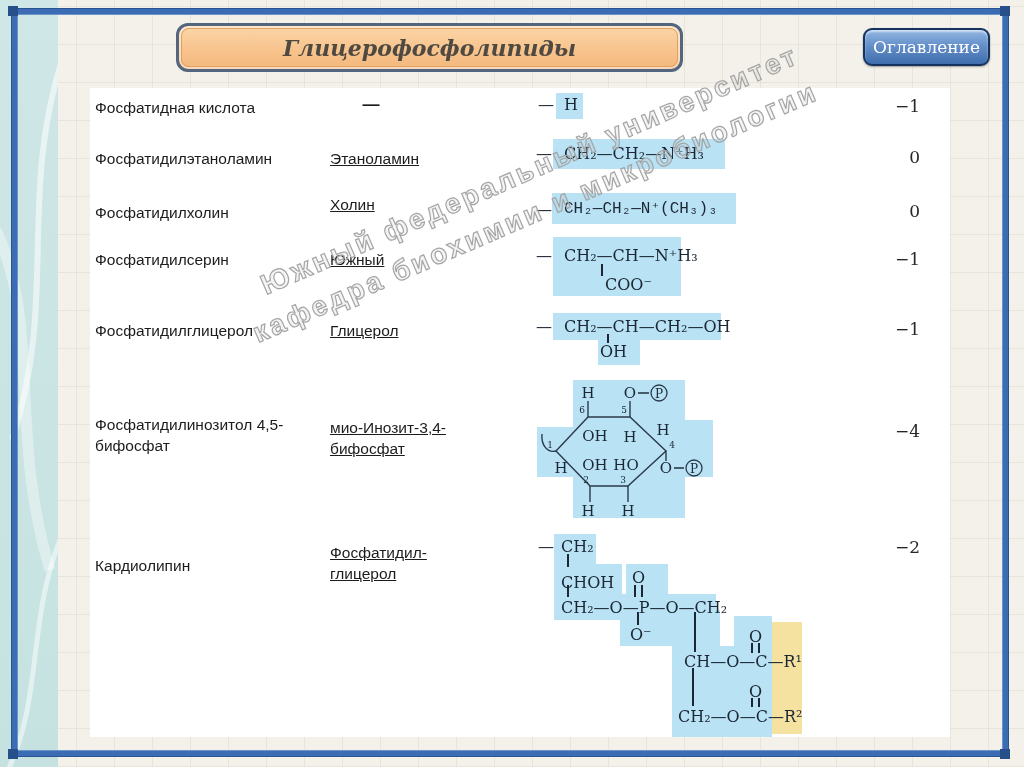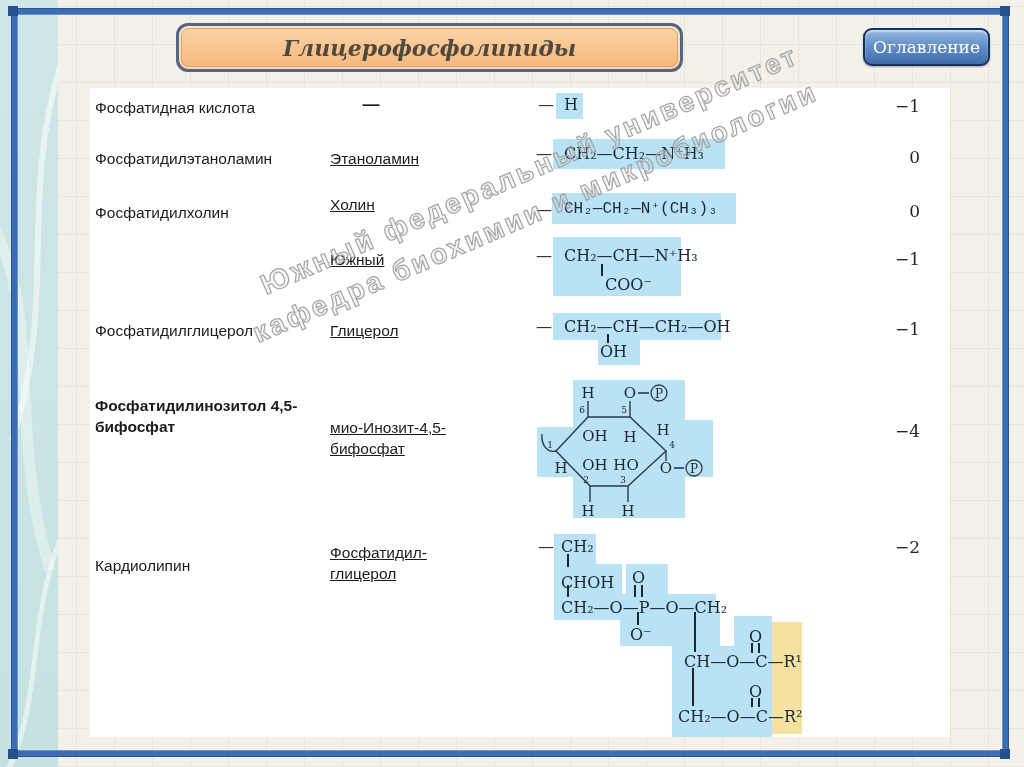--- a/index.html
+++ b/index.html
@@ -74,30 +74,31 @@
     <span class="titletext">Глицерофосфолипиды</span>
   </div>
 
   <div class="tocbtn">
     <span>Оглавление</span>
   </div>
 
   <div class="lbl col1" style="top:97px;">Фосфатидная кислота</div>
   <div class="lbl col1" style="top:148px;">Фосфатидилэтаноламин</div>
   <div class="lbl col1" style="top:202px;">Фосфатидилхолин</div>
+  <div class="lbl col1" style="top:249px;">Фосфатидилсерин</div>
   <div class="lbl col1" style="top:320px;">Фосфатидилглицерол</div>
-  <div class="lbl col1" style="top:395px;font-weight:bold;"><span>Фосфатидилинозитол 4,5-</span><br><span>бифосфат</span></div>
+  <div class="lbl col1" style="top:414px;"><span>Фосфатидилинозитол 4,5-</span><br><span>бифосфат</span></div>
   <div class="lbl col1" style="top:531px;margin-top:24px;">Кардиолипин</div>
 
   <div class="subdash" style="top:95px;">—</div>
   <div class="lbl col2" style="top:148px;">Этаноламин</div>
   <div class="lbl col2" style="top:194px;">Холин</div>
   <div class="lbl col2" style="top:249px;">Южный</div>
   <div class="lbl col2" style="top:320px;">Глицерол</div>
-  <div class="lbl col2" style="top:417px;"><span>мио-Инозит-4,5-</span><br><span>бифосфат</span></div>
+  <div class="lbl col2" style="top:417px;"><span>мио-Инозит-3,4-</span><br><span>бифосфат</span></div>
   <div class="lbl col2" style="top:542px;"><span>Фосфатидил-</span><br><span>глицерол</span></div>
 
   <div class="charge" style="top:96px;">−1</div>
   <div class="charge" style="top:147px;">0</div>
   <div class="charge" style="top:201px;">0</div>
   <div class="charge" style="top:249px;">−1</div>
   <div class="charge" style="top:319px;">−1</div>
   <div class="charge" style="top:421px;">−4</div>
   <div class="charge" style="top:537px;">−2</div>
 

